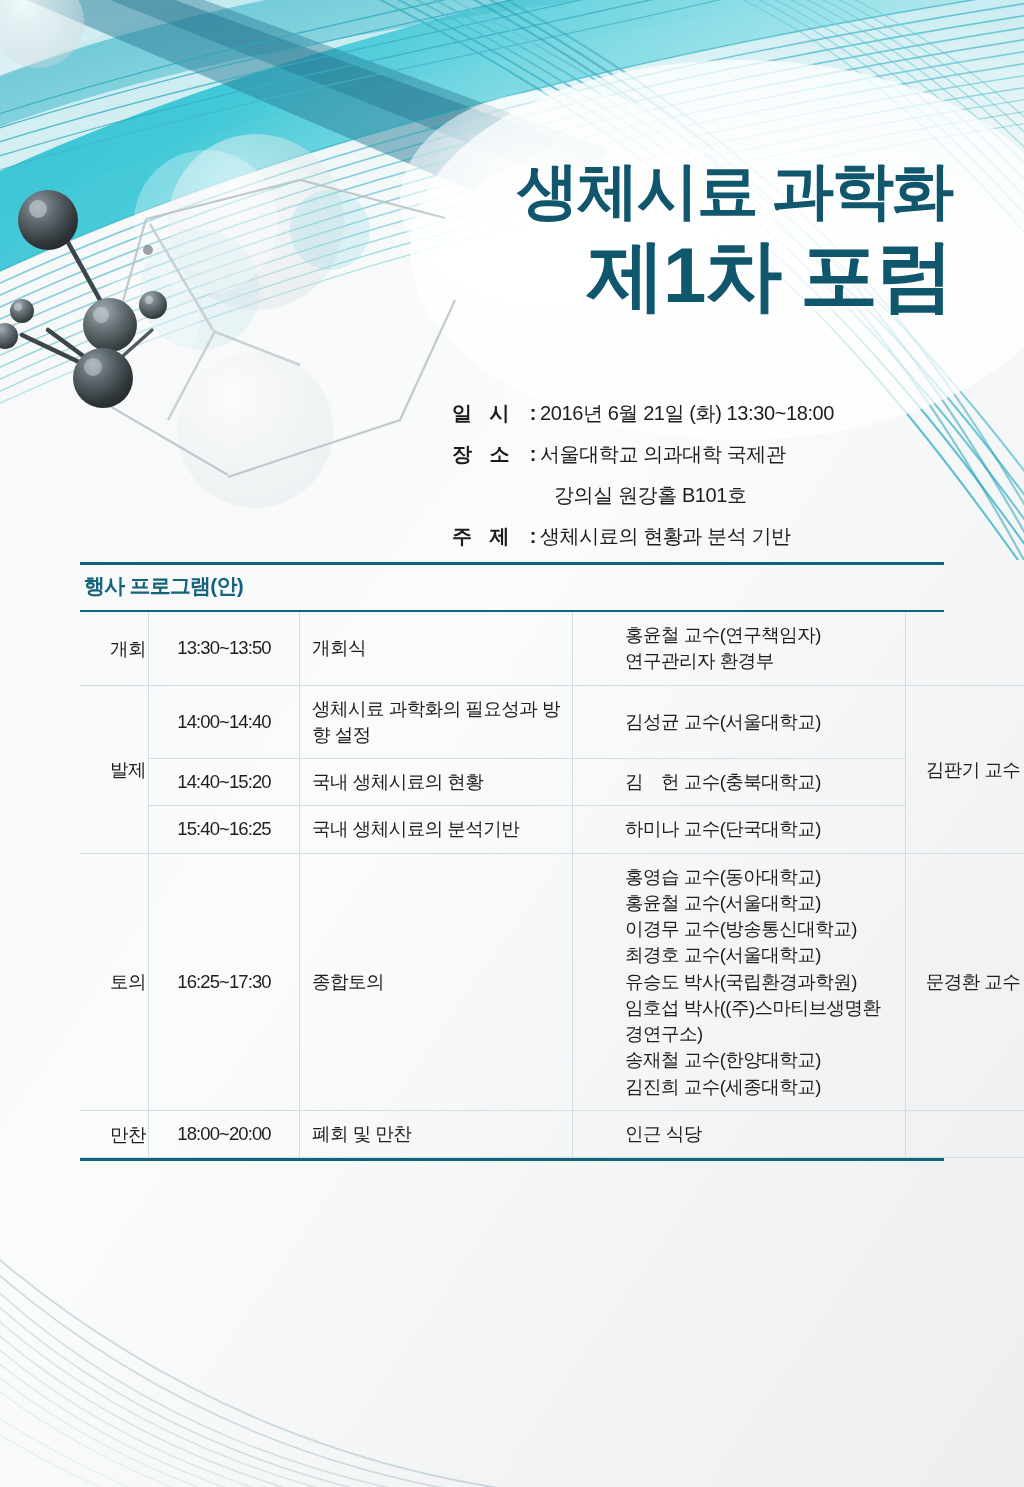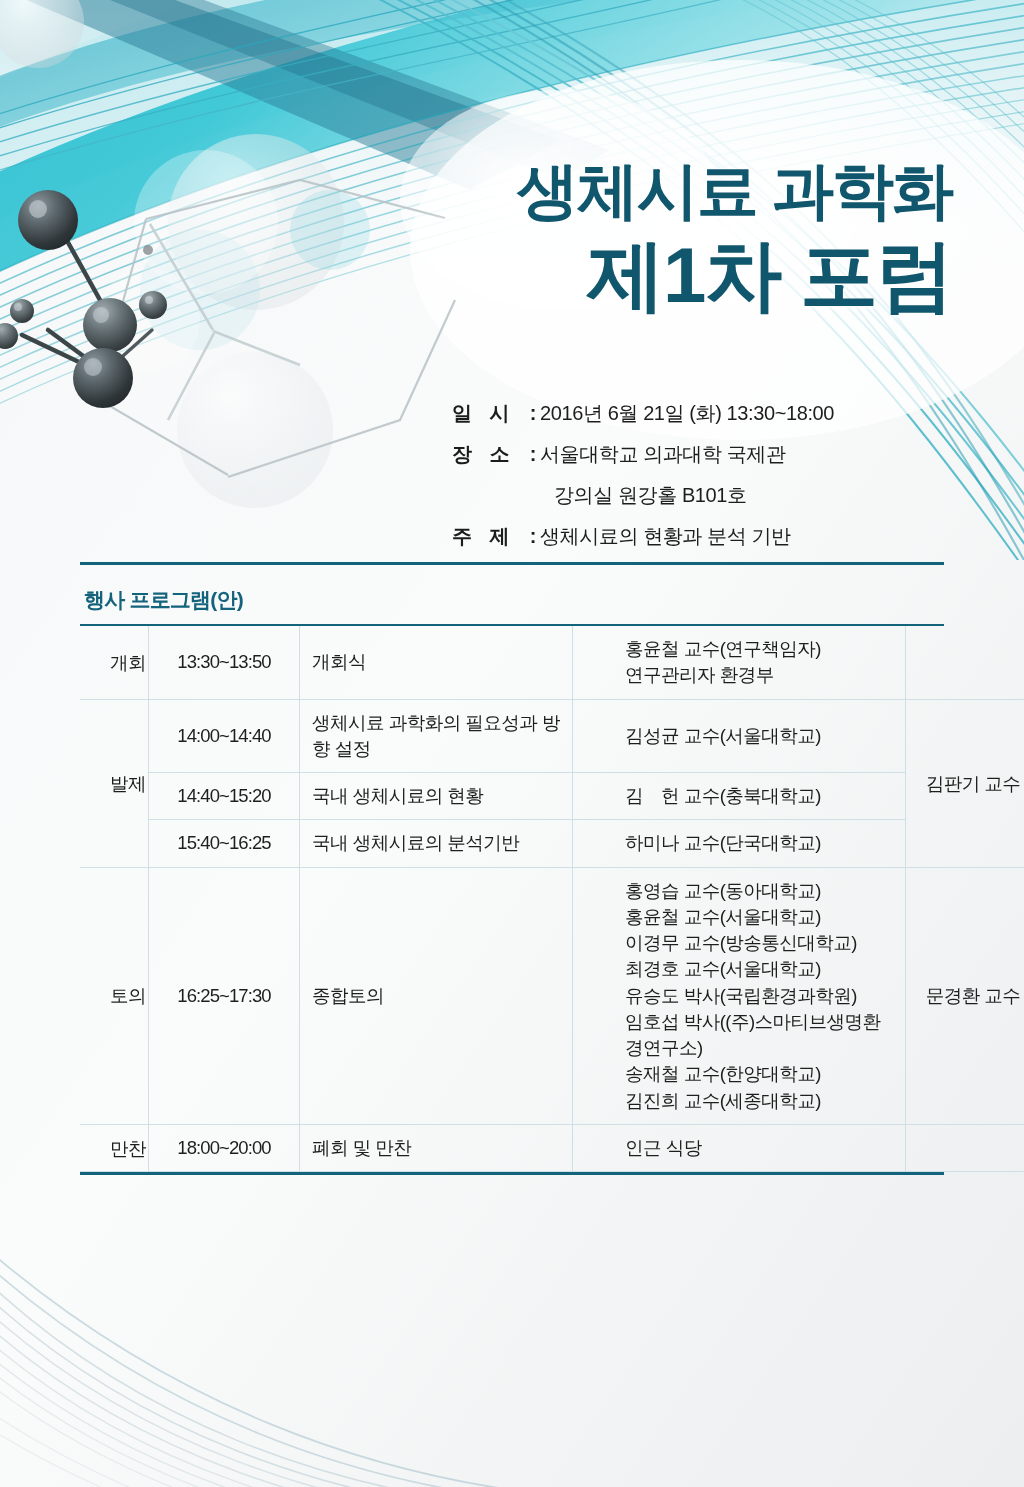--- a/index.html
+++ b/index.html
@@ -113,21 +113,21 @@
   }
   .program-rule-top {
     height: 3px;
     background: #14637c;
   }
   .program-heading {
     font-size: 21px;
     font-weight: 800;
     color: #14637c;
     letter-spacing: -0.8px;
-    padding: 21px 4px 10px 4px;
+    padding: 7px 4px 10px 4px;
   }
   .program-rule-bottom {
     height: 2px;
     background: #14637c;
   }
 
   
   table.schedule {
     border-collapse: collapse;
     width: 864px;

